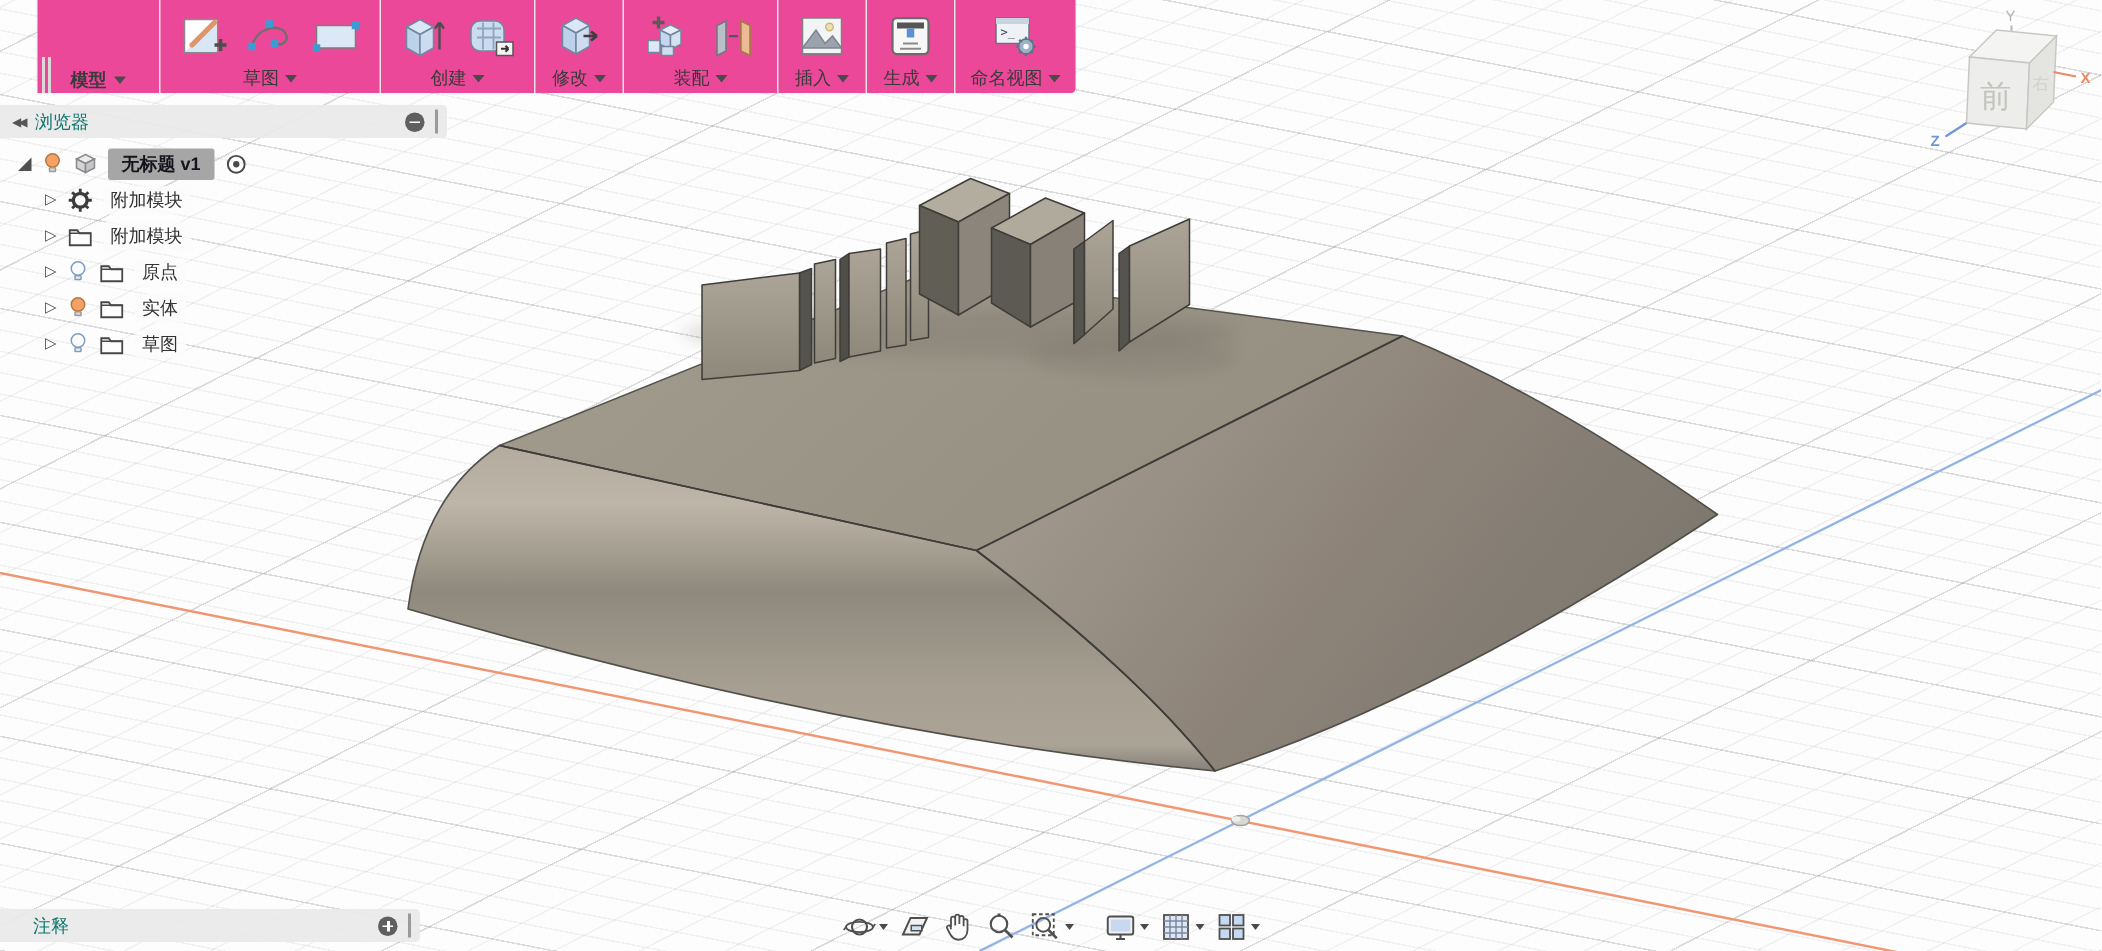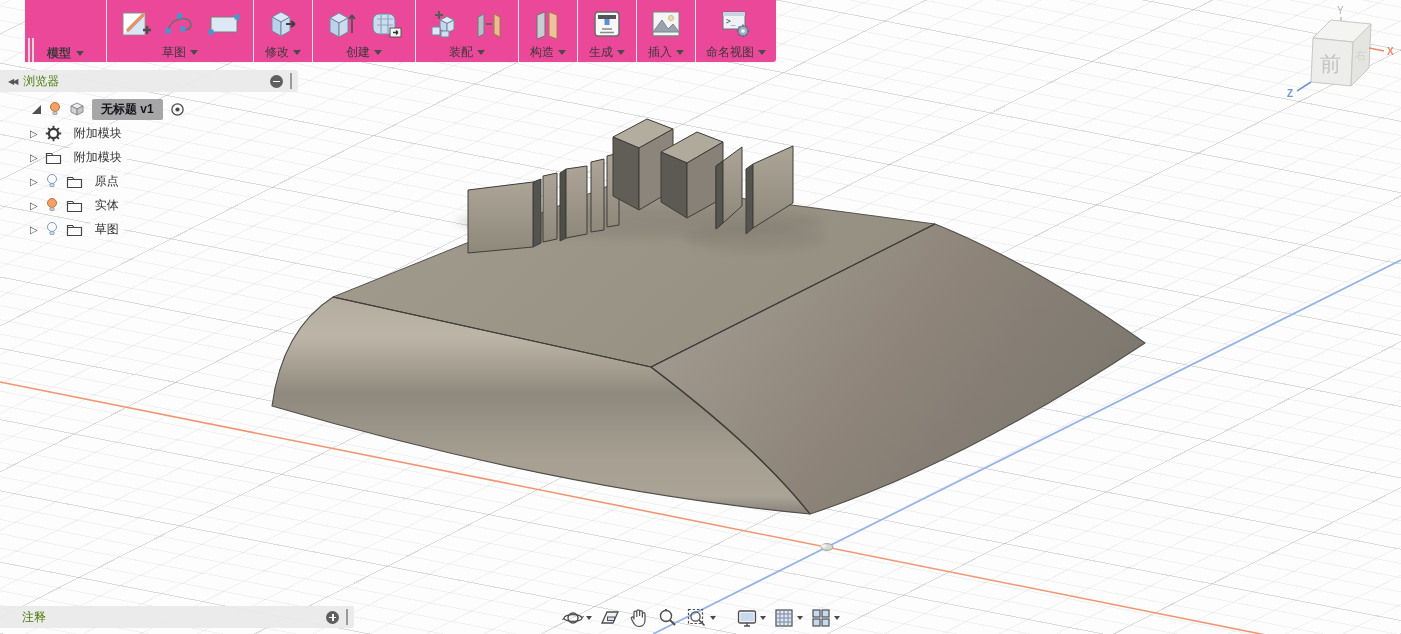--- a/index.html
+++ b/index.html
@@ -35,37 +35,37 @@
   .tb-icons { display:flex; align-items:center; gap:6px; height:40px; }
   .tb-icon { width:38px; height:38px; display:flex; align-items:center; justify-content:center; }
   .tb-label { display:flex; align-items:center; gap:4px; font-size:12px; color:#3a3a3a; height:16px; }
   .caret { width:0; height:0; border-left:4px solid transparent; border-right:4px solid transparent;
     border-top:5px solid #4a4a4a; display:inline-block; }
 
   
   .browser { position:absolute; left:0; top:70px; width:298px; font-size:12px; color:#333; }
   .panel-bar { height:22px; background:rgba(233,233,233,.92); border-radius:0 3px 3px 0;
     display:flex; align-items:center; gap:7px; padding:0 6px 0 8px; }
-  .panel-bar .title { flex:1; color:#4d7c0f; }
+  .panel-bar .title { flex:1; color:#0f766e; }
   .chev { font-size:8px; color:#555; letter-spacing:-2px; }
   .circle-btn { width:13px; height:13px; border-radius:50%; background:#5f5f5f; position:relative; }
   .circle-btn::after { content:""; position:absolute; left:3px; top:6px; width:7px; height:1.6px; background:#fff; }
   .circle-btn.plus::before { content:""; position:absolute; left:6px; top:3px; width:1.6px; height:7px; background:#fff; }
   .vhandle { width:2px; height:16px; background:#9a9a9a; }
   .tree { margin-top:5px; }
   .trow { height:24px; display:flex; align-items:center; gap:7px; }
-  .trow.root { padding-left:12px;margin-left:20px; }
+  .trow.root { padding-left:12px; }
   .trow.lvl1 { padding-left:30px; }
   .exp-open { width:0; height:0; border-top:9px solid transparent; border-right:9px solid #4f4f4f; }
   .exp { color:#4a4a4a; font-size:10px; }
   .tlabel { background:rgba(252,252,252,.85); padding:1px 5px; border-radius:2px; }
   .tlabel.root-label { background:#a6a6a6; color:#14141c; font-weight:bold; padding:2px 9px; }
 
   
-  .comments { position:absolute; left:0; bottom:6px; width:354px; font-size:12px; }
+  .comments { position:absolute; left:0; bottom:6px; width:280px; font-size:12px; }
 
   
   .navbar { position:absolute; bottom:2px; left:50%; transform:translateX(-50%);
     display:flex; align-items:center; gap:3px; height:28px; }
   .nav-btn { display:flex; align-items:center; gap:2px; padding:2px; }
   .nav-caret { width:0; height:0; border-left:3.5px solid transparent; border-right:3.5px solid transparent;
     border-top:4.5px solid #4a4a4a; }
   .nav-gap { width:10px; }
 
   .viewcube { position:absolute; top:2px; right:4px; }
@@ -226,54 +226,54 @@
       <div class="tb-label">
         <span>草图</span>
           <span class="caret"></span>
       </div>
     </div>
 
     <div class="tb-group">
       <div class="tb-icons">
         <span class="tb-icon">
           <svg width="34" height="34" viewBox="0 0 34 34">
+            <polygon points="5,11 14,6 23,11 14,16" fill="#dbe7f6" stroke="#72879f"></polygon>
+            <polygon points="5,11 14,16 14,30 5,25" fill="#bcd2ea" stroke="#72879f"></polygon>
+            <polygon points="14,16 23,11 23,25 14,30" fill="#ccdcf0" stroke="#72879f"></polygon>
+            <path d="M27,26 V8 M27,8 l-3,4 M27,8 l3,4" stroke="#4d4d4d" stroke-width="1.6" fill="none"></path>
+          </svg>
+        </span>
+        <span class="tb-icon">
+          <svg width="34" height="34" viewBox="0 0 34 34">
+            <rect x="4" y="7" width="22" height="20" rx="6" fill="#ccdcf0" stroke="#72879f"></rect>
+            <path d="M8,12 h16 M8,18 h16 M12,8 v18 M19,8 v18" stroke="#8fa5bd" stroke-width="1.2" fill="none"></path>
+            <rect x="21" y="21" width="11" height="9" fill="#f4f4f4" stroke="#555"></rect>
+            <path d="M24,25.5 h5 M29,25.5 l-2,-2 M29,25.5 l-2,2" stroke="#333" stroke-width="1.3" fill="none"></path>
+          </svg>
+        </span>
+      </div>
+      <div class="tb-label">
+        <span>创建</span>
+          <span class="caret"></span>
+      </div>
+    </div>
+
+    <div class="tb-group">
+      <div class="tb-icons">
+        <span class="tb-icon">
+          <svg width="34" height="34" viewBox="0 0 34 34">
             <polygon points="6,10 15,5 24,10 15,15" fill="#dbe7f6" stroke="#72879f"></polygon>
             <polygon points="6,10 15,15 15,29 6,24" fill="#bcd2ea" stroke="#72879f"></polygon>
             <polygon points="15,15 24,10 24,24 15,29" fill="#cddcf0" stroke="#72879f"></polygon>
             <path d="M20,17 h9 M29,17 l-4,-3 M29,17 l-4,3" stroke="#3d3d3d" stroke-width="1.8" fill="none"></path>
           </svg>
         </span>
       </div>
       <div class="tb-label">
         <span>修改</span>
-          <span class="caret"></span>
-      </div>
-    </div>
-
-    <div class="tb-group">
-      <div class="tb-icons">
-        <span class="tb-icon">
-          <svg width="34" height="34" viewBox="0 0 34 34">
-            <polygon points="5,11 14,6 23,11 14,16" fill="#dbe7f6" stroke="#72879f"></polygon>
-            <polygon points="5,11 14,16 14,30 5,25" fill="#bcd2ea" stroke="#72879f"></polygon>
-            <polygon points="14,16 23,11 23,25 14,30" fill="#ccdcf0" stroke="#72879f"></polygon>
-            <path d="M27,26 V8 M27,8 l-3,4 M27,8 l3,4" stroke="#4d4d4d" stroke-width="1.6" fill="none"></path>
-          </svg>
-        </span>
-        <span class="tb-icon">
-          <svg width="34" height="34" viewBox="0 0 34 34">
-            <rect x="4" y="7" width="22" height="20" rx="6" fill="#ccdcf0" stroke="#72879f"></rect>
-            <path d="M8,12 h16 M8,18 h16 M12,8 v18 M19,8 v18" stroke="#8fa5bd" stroke-width="1.2" fill="none"></path>
-            <rect x="21" y="21" width="11" height="9" fill="#f4f4f4" stroke="#555"></rect>
-            <path d="M24,25.5 h5 M29,25.5 l-2,-2 M29,25.5 l-2,2" stroke="#333" stroke-width="1.3" fill="none"></path>
-          </svg>
-        </span>
-      </div>
-      <div class="tb-label">
-        <span>创建</span>
           <span class="caret"></span>
       </div>
     </div>
 
     <div class="tb-group">
       <div class="tb-icons">
         <span class="tb-icon">
           <svg width="34" height="34" viewBox="0 0 34 34">
             <path d="M7,8 h8 M11,4 v8" stroke="#5a5a5a" stroke-width="2.2"></path>
             <polygon points="12,13 19,9.5 26,13 19,16.5" fill="#e4edf8" stroke="#72879f"></polygon>
@@ -291,66 +291,52 @@
             <path d="M14,17 l3,0 M20,17 l-3,0" stroke="#555" stroke-width="1.5"></path>
           </svg>
         </span>
       </div>
       <div class="tb-label">
         <span>装配</span>
           <span class="caret"></span>
       </div>
     </div>
 
-    <div class="tb-group">
-      <div class="tb-icons">
-        <span class="tb-icon">
-          <svg width="34" height="34" viewBox="0 0 34 34">
-            <polygon points="6,8 14,5 14,29 6,32" fill="#c9cdd2" stroke="#6e7177"></polygon>
-            <polygon points="18,5 26,8 26,32 18,29" fill="#eec2a0" stroke="#a87748"></polygon>
-          </svg>
-        </span>
-      </div>
-      <div class="tb-label">
-        <span>构造</span>
-          <span class="caret"></span>
-      </div>
-    </div>
-
+
+
+    <div class="tb-group">
+      <div class="tb-icons">
+        <span class="tb-icon">
+          <svg width="34" height="34" viewBox="0 0 34 34">
+            <rect x="4" y="5" width="26" height="24" fill="#f2f4f6" stroke="#808080"></rect>
+            <circle cx="22" cy="11" r="2.5" fill="#f0e1b2" stroke="#c9b97e"></circle>
+            <path d="M4,25 L13,13 L19,22 L24,17 L30,25 Z" fill="#9aa3ad" stroke="#7d858e"></path>
+            <path d="M4,29 h26" stroke="#808080"></path>
+          </svg>
+        </span>
+      </div>
+      <div class="tb-label">
+        <span>插入</span>
+          <span class="caret"></span>
+      </div>
+    </div>
 
     <div class="tb-group">
       <div class="tb-icons">
         <span class="tb-icon">
           <svg width="34" height="34" viewBox="0 0 34 34">
             <rect x="5" y="5" width="24" height="24" rx="3" fill="#f7f7f7" stroke="#6b6b6b" stroke-width="1.5"></rect>
             <rect x="8" y="8" width="18" height="4" fill="#555"></rect>
             <rect x="14.5" y="12" width="5" height="6" fill="#5b8fd6"></rect>
             <path d="M12,22 h10 M10,25.5 h14" stroke="#8a8a8a" stroke-width="1.4"></path>
           </svg>
         </span>
       </div>
       <div class="tb-label">
         <span>生成</span>
-          <span class="caret"></span>
-      </div>
-    </div>
-
-    <div class="tb-group">
-      <div class="tb-icons">
-        <span class="tb-icon">
-          <svg width="34" height="34" viewBox="0 0 34 34">
-            <rect x="4" y="5" width="26" height="24" fill="#f2f4f6" stroke="#808080"></rect>
-            <circle cx="22" cy="11" r="2.5" fill="#f0e1b2" stroke="#c9b97e"></circle>
-            <path d="M4,25 L13,13 L19,22 L24,17 L30,25 Z" fill="#9aa3ad" stroke="#7d858e"></path>
-            <path d="M4,29 h26" stroke="#808080"></path>
-          </svg>
-        </span>
-      </div>
-      <div class="tb-label">
-        <span>插入</span>
           <span class="caret"></span>
       </div>
     </div>
 
     <div class="tb-group">
       <div class="tb-icons">
         <span class="tb-icon">
           <svg width="34" height="34" viewBox="0 0 34 34">
             <rect x="4" y="5" width="22" height="17" fill="#eef2f7" stroke="#68707a"></rect>
             <rect x="4" y="5" width="22" height="4" fill="#c9d4e0"></rect>

